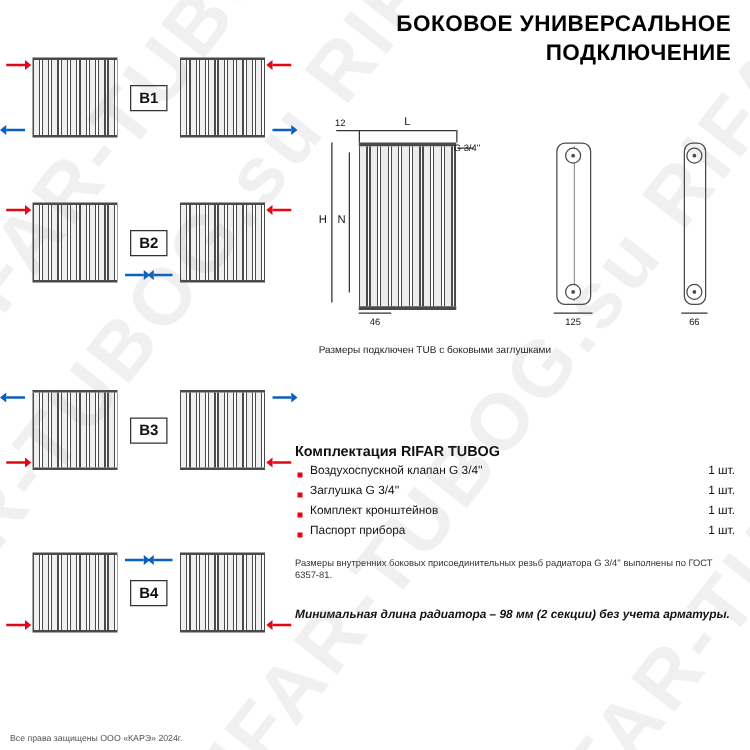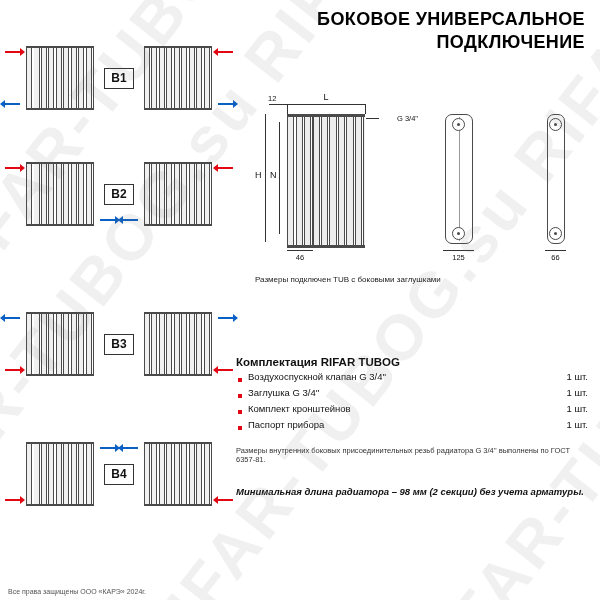--- a/index.html
+++ b/index.html
@@ -172,21 +172,21 @@
     <div class="dim-line" style="left:14px; top:12px; width:18px;"></div>
     <span class="dim-label small" style="left:13px; top:2px;">12</span>
 
     <div class="vdim-line" style="left:10px; top:22px; height:128px;"></div>
     <span class="dim-label" style="left:0px; top:78px;">H</span>
 
     <div class="vdim-line" style="left:24px; top:30px; height:112px;"></div>
     <span class="dim-label" style="left:15px; top:78px;">N</span>
 
     <div class="dim-line" style="left:111px; top:26px; width:13px;"></div>
-    <span class="dim-label small" style="left:142px; top:22px;text-align:right;">G 3/4''</span>
+    <span class="dim-label small" style="left:108px; top:22px;text-align:right;">G 3/4''</span>
 
     <div class="dim-line" style="left:32px; top:158px; width:26px;"></div>
     <span class="dim-label small" style="left:32px; top:161px; width:26px; text-align:center;">46</span>
 
     <div class="side-view sv1">
       <span class="port top"></span>
       <span class="port bottom"></span>
     </div>
     <div class="dim-line" style="left:188px; top:158px; width:31px;"></div>
     <span class="dim-label small" style="left:188px; top:161px; width:31px; text-align:center;">125</span>

